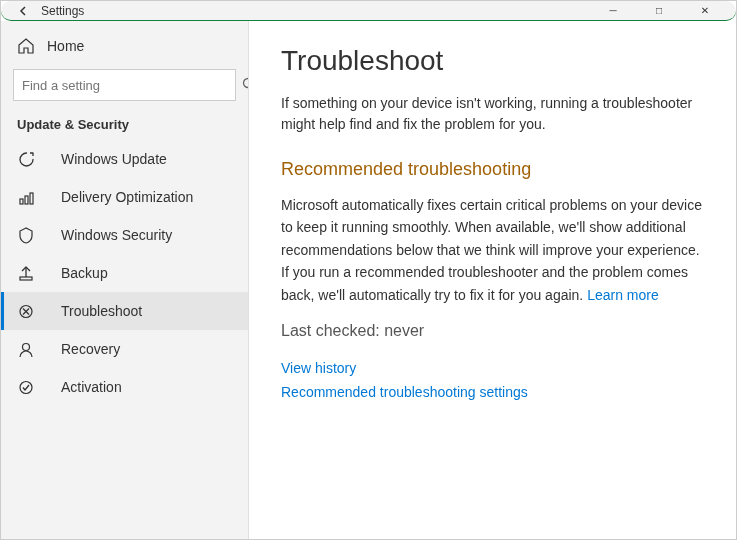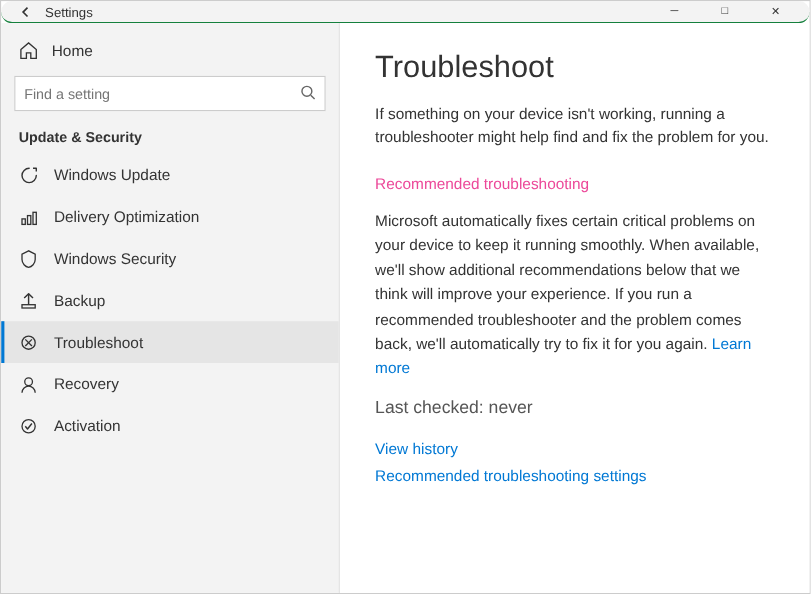--- a/index.html
+++ b/index.html
@@ -59,21 +59,21 @@
       color: #333;
       background: transparent;
       border: none;
     }
     .content {
       display: flex;
       flex: 1;
       overflow: hidden;
     }
     .sidebar {
-      width: 308px;
+      width: 248px;
       background: #f3f3f3;
       flex-shrink: 0;
       display: flex;
       flex-direction: column;
       padding: 8px 0;
       border-right: 1px solid #e0e0e0;
       overflow-y: auto;
     }
     .sidebar-home {
       display: flex;
@@ -113,21 +113,21 @@
       color: #333;
       padding: 4px 16px 8px 16px;
     }
     .sidebar-item {
       display: flex;
       align-items: center;
       padding: 10px 16px;
       cursor: pointer;
       font-size: 14px;
       color: #333;
-      gap: 14px;
+      gap: 26px;
       position: relative;
     }
     .sidebar-item.active {
       background: #e5e5e5;
     }
     .sidebar-item.active::before {
       content: '';
       position: absolute;
       left: 0;
       top: 0;
@@ -156,23 +156,23 @@
       color: #333;
       margin-bottom: 16px;
     }
     .main-desc {
       font-size: 14px;
       color: #333;
       line-height: 1.5;
       margin-bottom: 24px;
     }
     .section-title {
-      font-size: 14px;
+      font-size: 18px;
       font-weight: 400;
-      color: #ec4899;
+      color: #a16207;
       margin-bottom: 14px;
     }
     .section-desc {
       font-size: 14px;
       color: #333;
       line-height: 1.6;
       margin-bottom: 16px;
     }
     .link {
       color: #0078d4;

